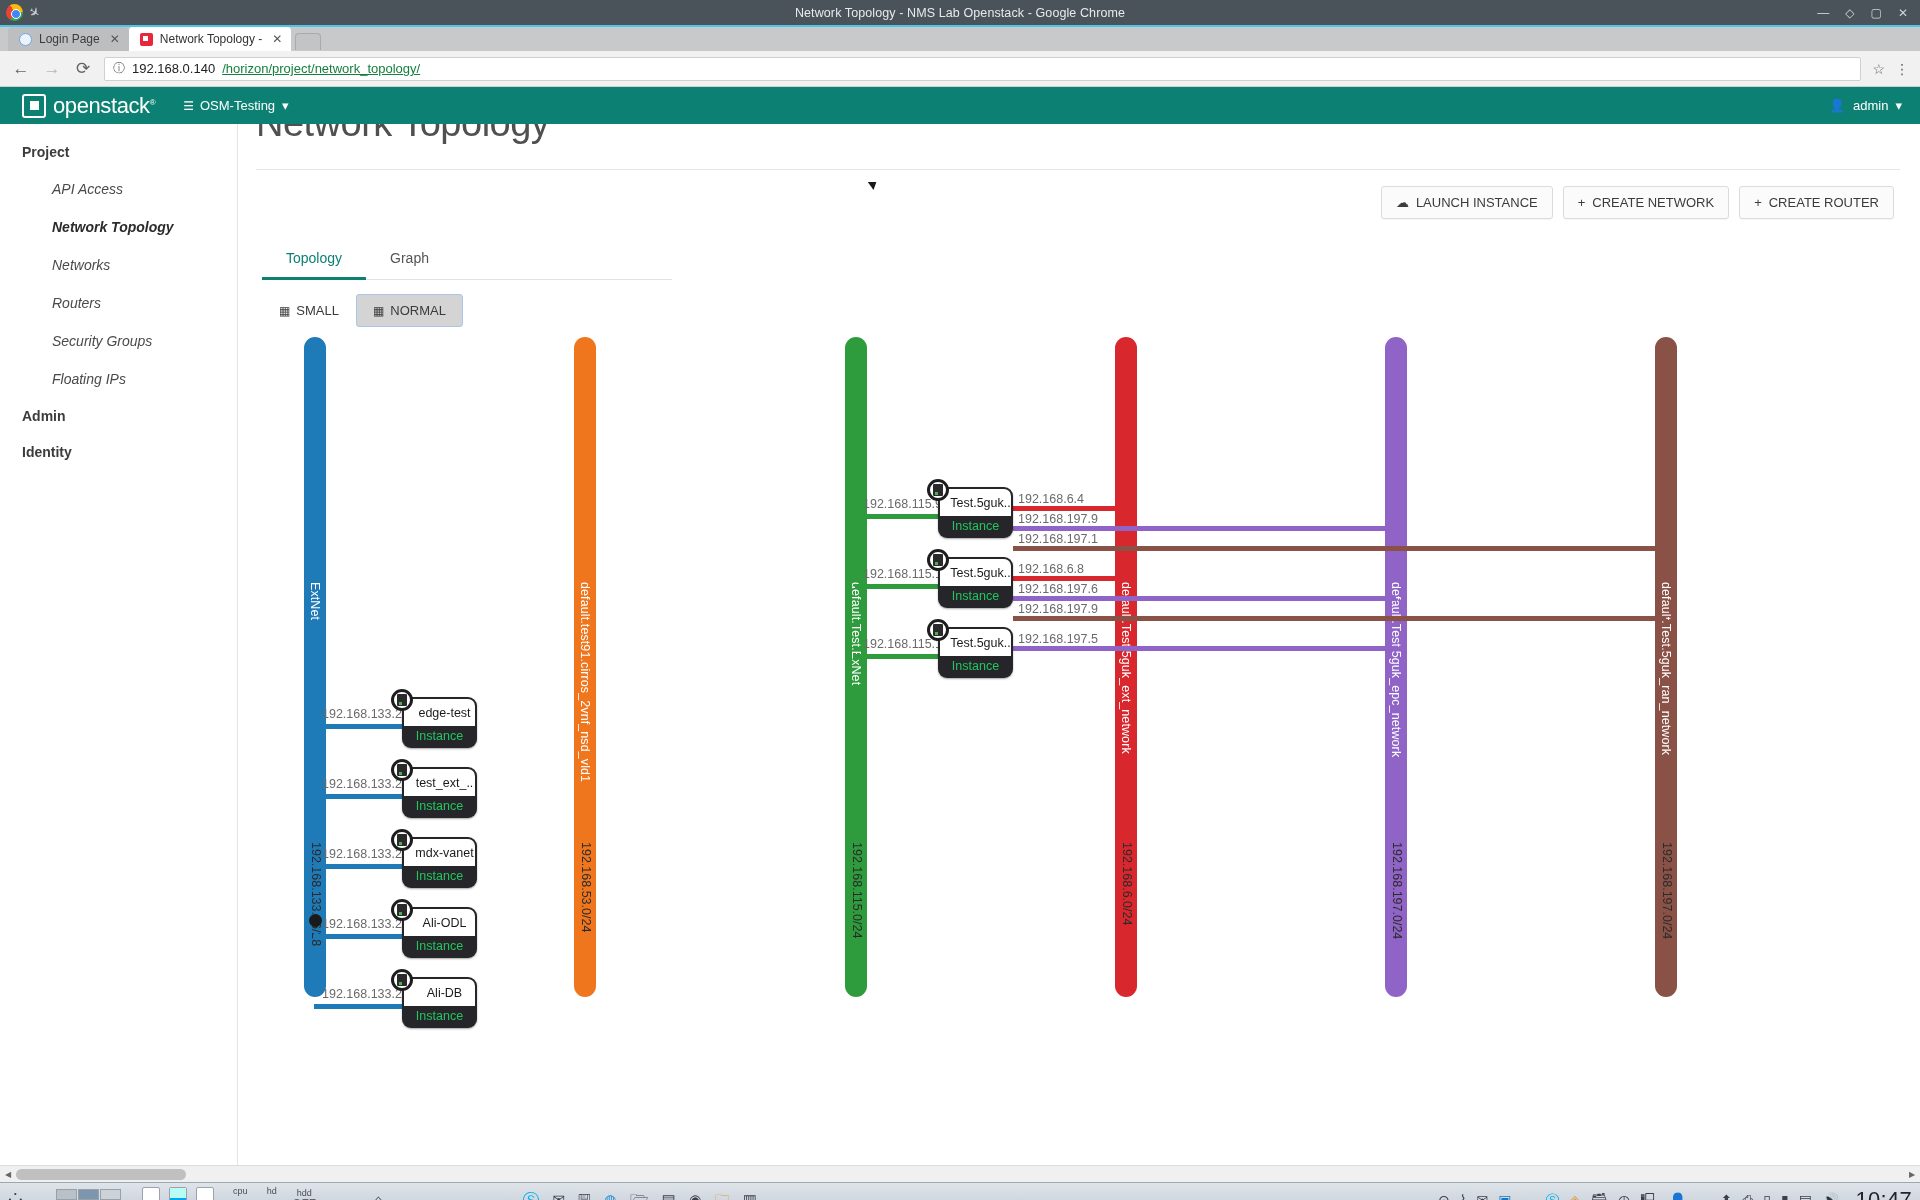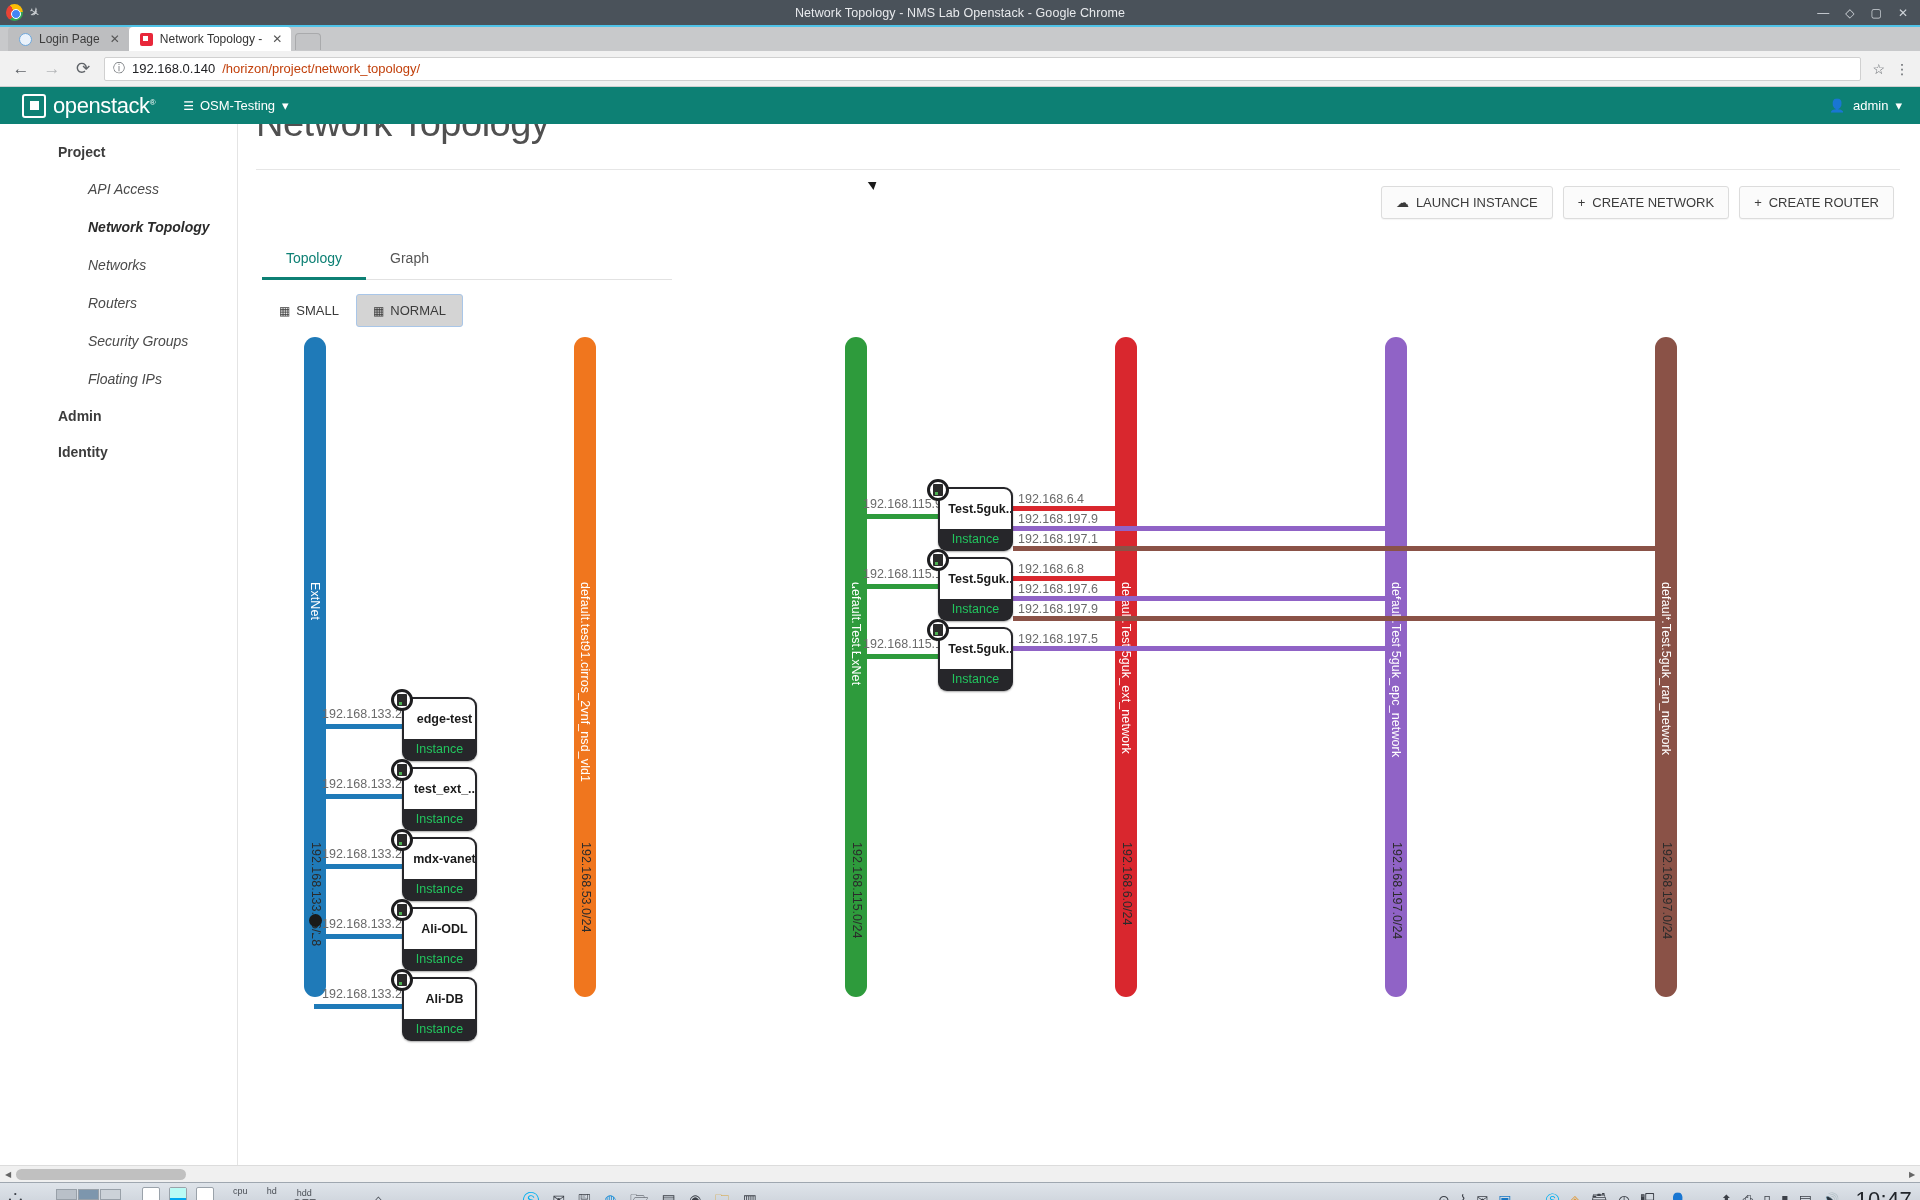--- a/index.html
+++ b/index.html
@@ -67,21 +67,21 @@
     gap:11px; padding:0 11px; border-bottom:1px solid #cfcfcf;
   }
   .nav-ico { color:#5f6368; font-size:17px; width:20px; text-align:center; cursor:pointer; }
   .nav-ico.dim { color:#b4b6b8; }
   .urlbox {
     flex:1; height:24px; background:#fff; border:1px solid #d0d0d0; border-radius:2px;
     display:flex; align-items:center; gap:7px; padding:0 8px; font-size:13px;
   }
   .url-info { color:#6b6f73; font-size:12px; }
   .url-host { color:#202124; }
-  .url-path { color:#c2410c; }
+  .url-path { color:#15803d;text-decoration:underline; }
   .omni-right { display:flex; align-items:center; gap:10px; color:#5f6368; font-size:14px; }
 
   
   .os-header {
     height:37px; background:#0d8074; display:flex; align-items:center;
     padding:0 18px 0 22px; color:#fff;
   }
   .os-logo { display:flex; align-items:center; gap:7px; }
   .os-logo-mark {
     width:24px;height:24px;border-radius:3px;border:2.5px solid #fff;
@@ -91,21 +91,21 @@
   .os-logo-text{ font-size:22px; letter-spacing:-.4px; font-weight:400; }
   .os-logo-text sup{ font-size:8px; vertical-align:super; }
   .os-proj { display:flex; align-items:center; gap:7px; margin-left:28px; font-size:13px; }
   .grid-ico { font-size:12px; letter-spacing:-1px; }
   .os-right { margin-left:auto; display:flex; align-items:center; gap:7px; font-size:13px; }
 
   
   .shell { display:flex; height:calc(1200px - 25px - 26px - 36px - 37px - 35px); }
   .sidebar {
     width:238px; flex:none; background:#fff; border-right:1px solid #e4e4e4;
-    padding-top:10px; overflow:hidden;padding-left:36px;
+    padding-top:10px; overflow:hidden;
   }
   .nav-group { font-weight:bold; font-size:14px; color:#3c3c3c; padding:10px 0 10px 22px; }
   .nav-l1 { font-size:14px; color:#4a4a4a; padding:12px 0 12px 36px; cursor:pointer; }
   .nav-l2 { font-size:14px; color:#4a4a4a; padding:11px 0 11px 52px; cursor:pointer;font-style:italic; }
   .nav-l2.active { font-weight:bold; color:#2b2b2b; }
 
   .content { flex:1; position:relative; overflow:hidden; background:#fff; }
   .page-title {
     font-size:38px; color:#505050; font-weight:400; padding:0 0 6px 18px;
     margin-top:-22px; letter-spacing:-.5px;
@@ -143,25 +143,24 @@
   }
   .link { position:absolute; height:5px; }
   .iplabel {
     position:absolute; font-size:12.5px; color:#6a6a6a; white-space:nowrap;
   }
   .node {
     position:absolute; width:75px; background:#26262a;
     border-radius:9px; padding:2px; box-shadow:0 1px 2px rgba(0,0,0,.35);
   }
   .node-name {
-    background:#fff; border-radius:7px 7px 0 0; height:40px;
+    background:#fff; border-radius:7px 7px 0 0; height:27px;
     display:flex; align-items:center; justify-content:center;
     font-size:12.5px; color:#1b1b1b; overflow:hidden; white-space:nowrap;
     padding-left:10px;
-    font-weight:bold;
   }
   .node-type {
     height:20px; display:flex; align-items:center; justify-content:center;
     font-size:12.5px; color:#22c55e;
   }
   .node-badge {
     position:absolute; left:-11px; top:-8px; width:22px; height:22px;
     border-radius:50%; background:#fff; border:3px solid #1d1d1f;
     display:flex; align-items:center; justify-content:center;
   }

